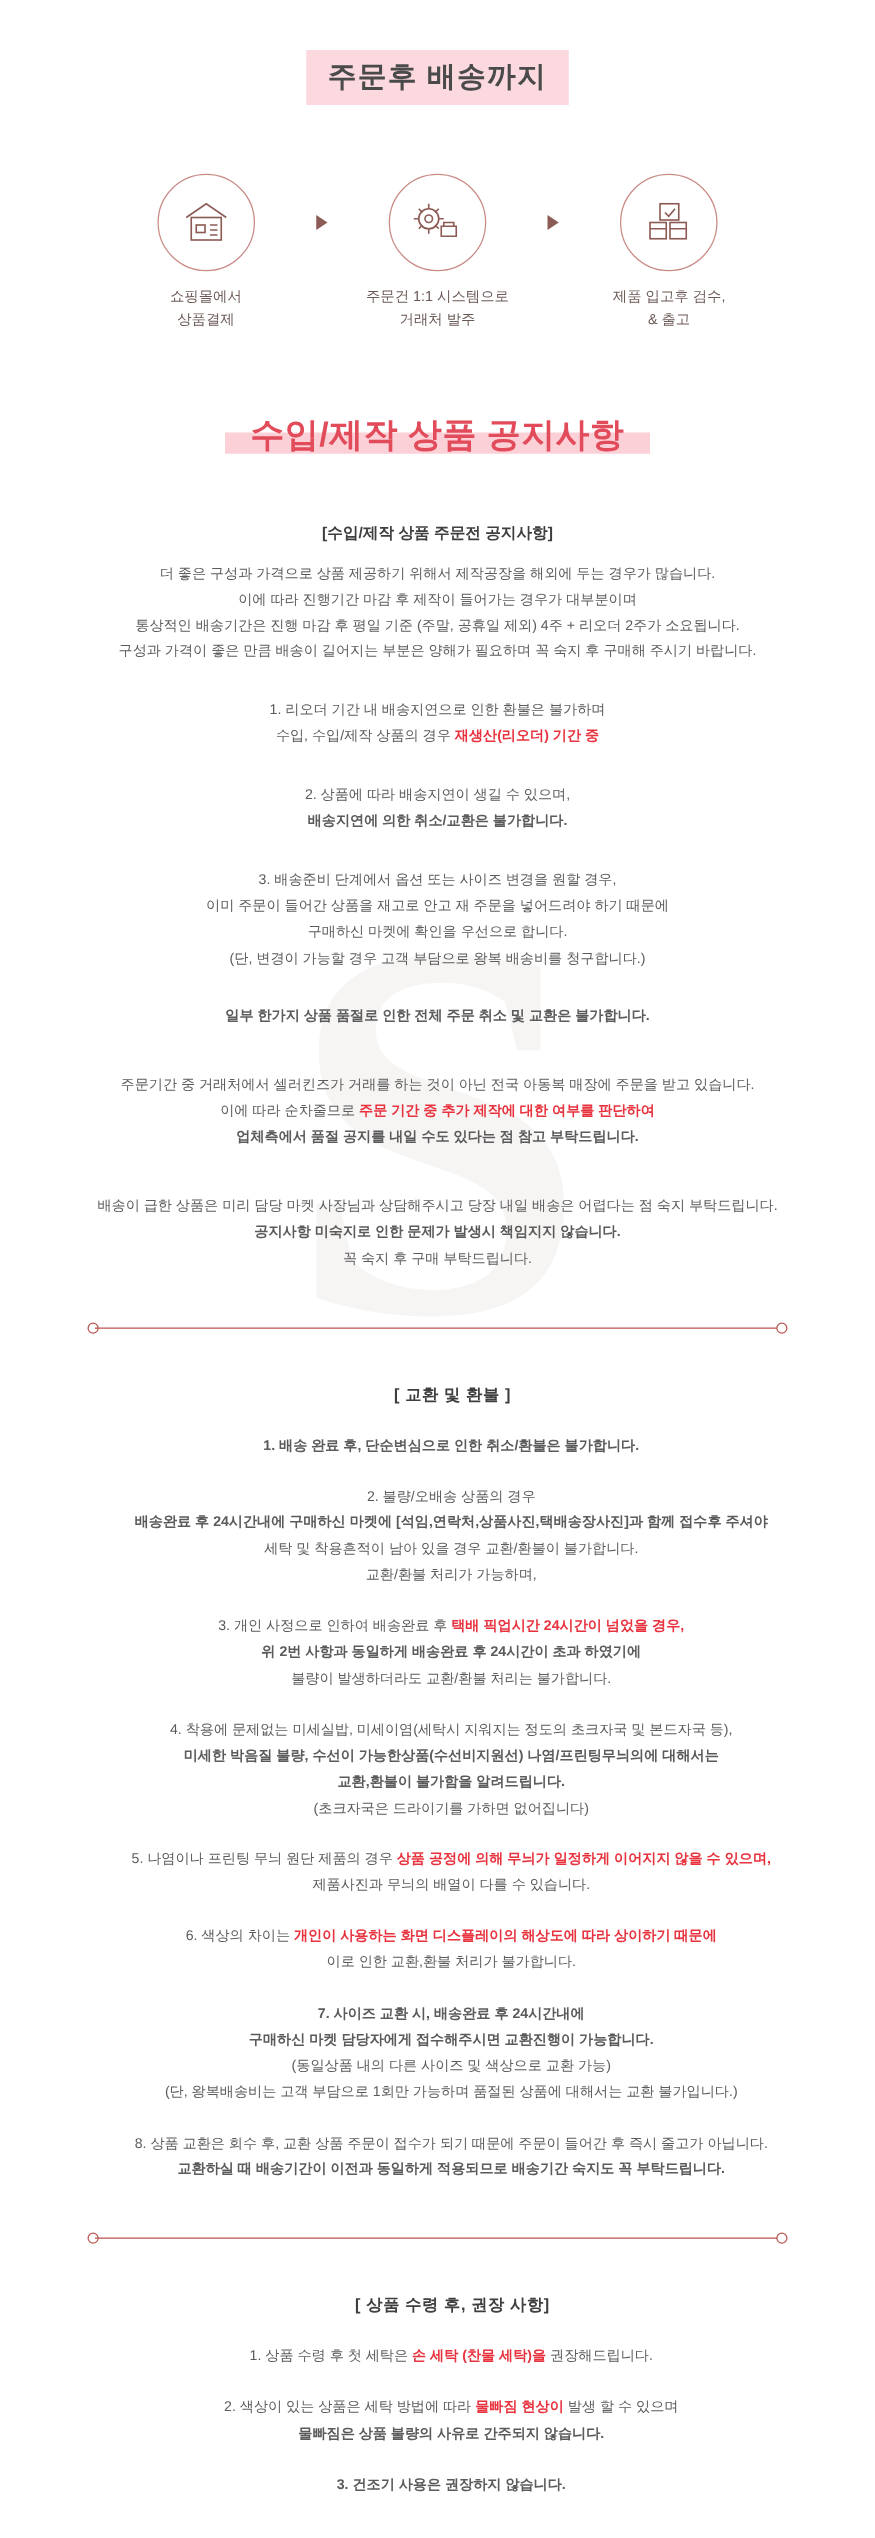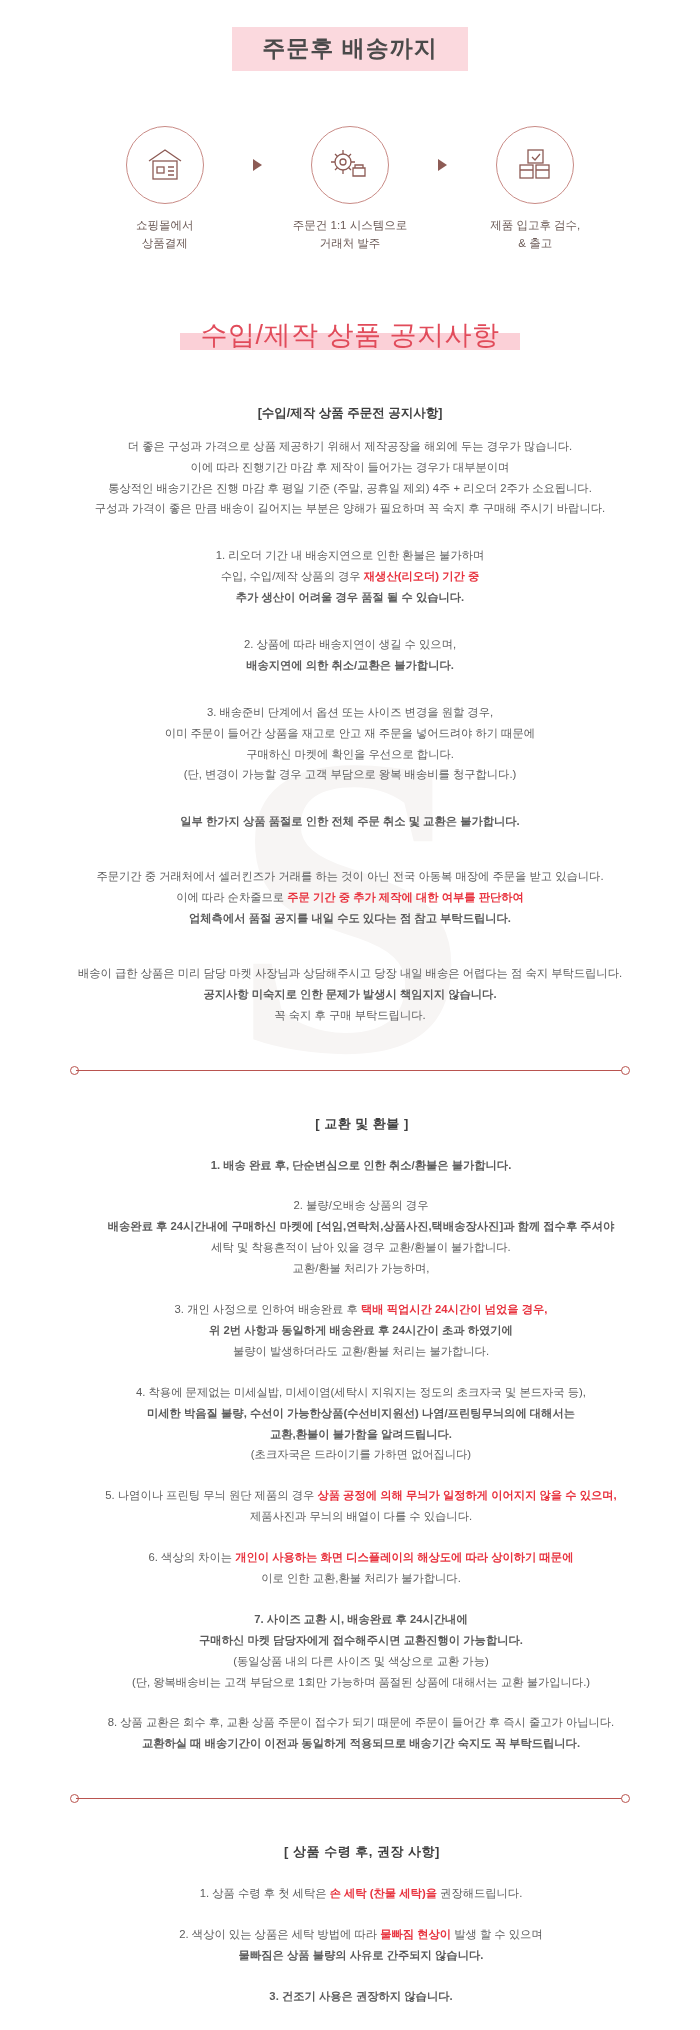--- a/index.html
+++ b/index.html
@@ -31,22 +31,22 @@
     line-height: 1;
     color: #f7f5f4;
     z-index: 0;
     user-select: none;
     font-weight: 700;
   }
   .content { position: relative; z-index: 2; }
 
   
   .top-banner {
-    margin: 27px auto 0;
-    width: 236px;
+    margin: 40px auto 0;
+    width: 210px;
     text-align: center;
     background: #fbd9de;
     padding: 6px 16px 7px;
   }
   .top-banner .t {
     font-size: 23px;
     font-weight: 700;
     letter-spacing: 1px;
     color: #4a4a4a;
     font-family: "Liberation Sans", sans-serif;
@@ -107,21 +107,21 @@
     left: 0; right: 0;
     top: 16px;
     height: 17px;
     background: #fbd0d7;
     z-index: 0;
   }
   .title-text {
     position: relative;
     z-index: 1;
     font-size: 27px;
-    font-weight: 400;
+    font-weight: 700;
     color: #e14b5a;
     letter-spacing: 0.5px;
   }
 
   
   .block { text-align: center; }
   .h-strong {
     font-size: 12.5px;
     font-weight: 700;
     color: #3f3f3f;
@@ -252,21 +252,20 @@
       <div>
         <p class="line">더 좋은 구성과 가격으로 상품 제공하기 위해서 제작공장을 해외에 두는 경우가 많습니다.</p>
         <p class="line">이에 따라 진행기간 마감 후 제작이 들어가는 경우가 대부분이며</p>
         <p class="line">통상적인 배송기간은 진행 마감 후 평일 기준 (주말, 공휴일 제외) 4주 + 리오더 2주가 소요됩니다.</p>
         <p class="line">구성과 가격이 좋은 만큼 배송이 길어지는 부분은 양해가 필요하며 꼭 숙지 후 구매해 주시기 바랍니다.</p>
       </div>
 
       <div class="sec">
         <p class="line">1. 리오더 기간 내 배송지연으로 인한 환불은 불가하며</p>
         <p class="line"><span>수입, 수입/제작 상품의 경우 </span><span class="red">재생산(리오더) 기간 중</span></p>
-        <p class="line red">추가 생산이 어려울 경우 품절 될 수 있습니다.</p>
       </div>
 
       <div class="sec">
         <p class="line">2. 상품에 따라 배송지연이 생길 수 있으며,</p>
         <p class="line red">배송지연에 의한 취소/교환은 불가합니다.</p>
       </div>
 
       <div class="sec">
         <p class="line">3. 배송준비 단계에서 옵션 또는 사이즈 변경을 원할 경우,</p>
         <p class="line">이미 주문이 들어간 상품을 재고로 안고 재 주문을 넣어드려야 하기 때문에</p>

